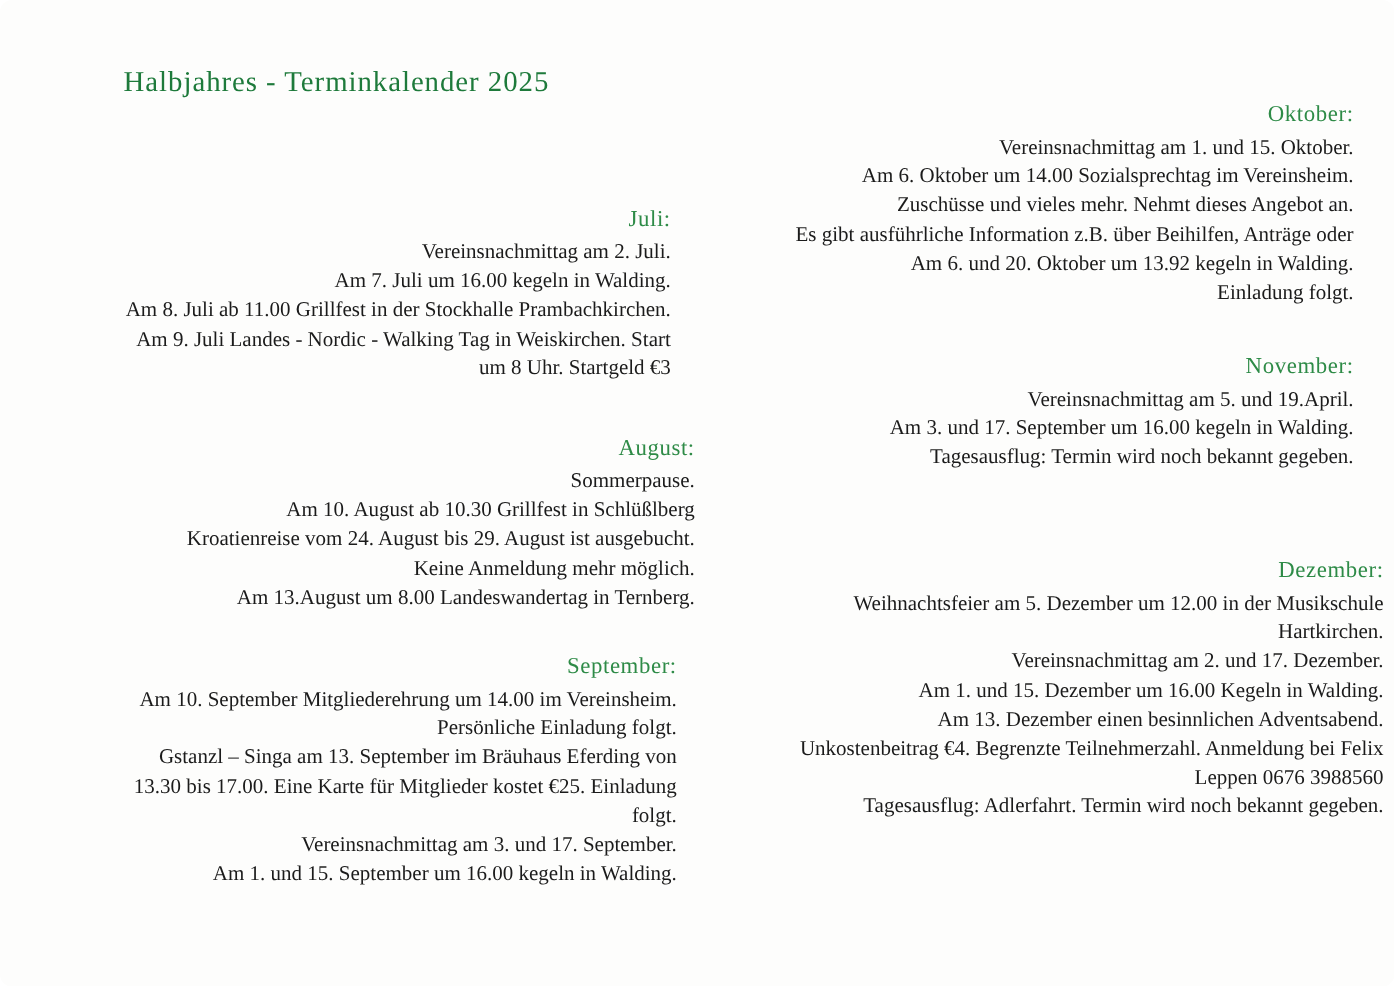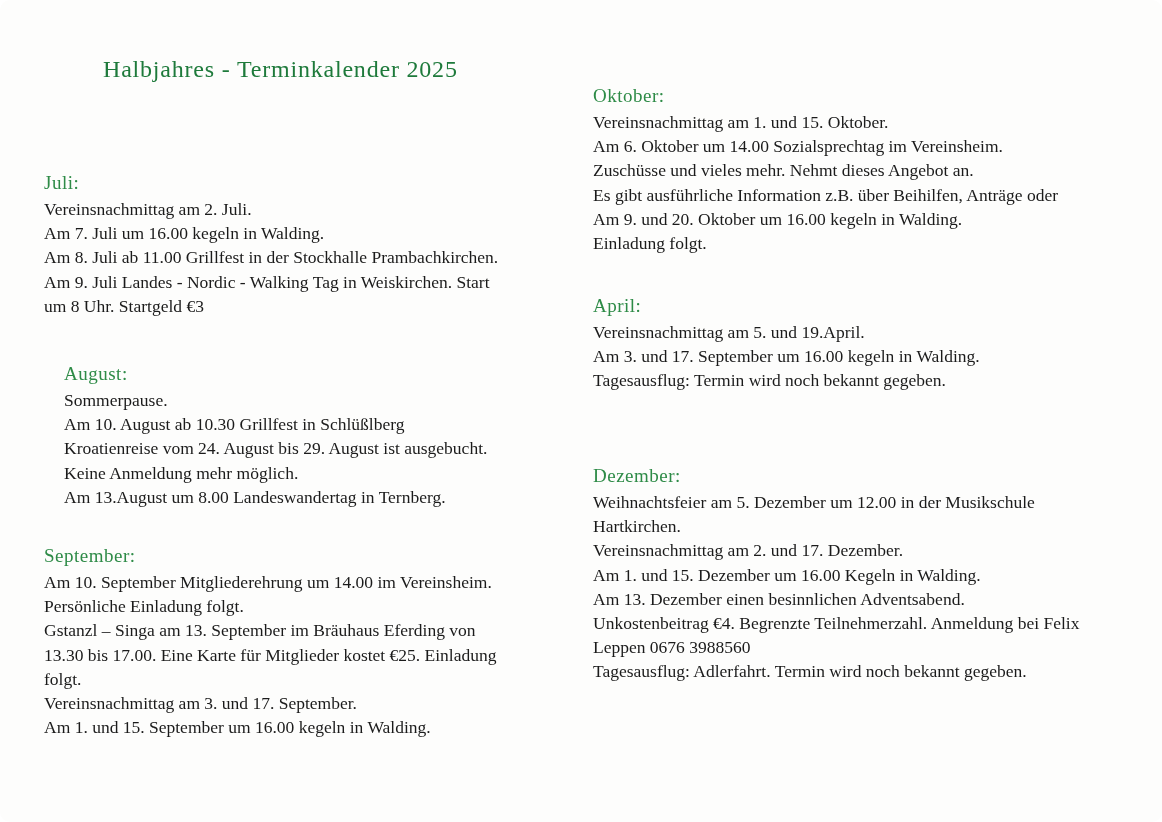--- a/index.html
+++ b/index.html
@@ -23,20 +23,21 @@
     margin: 0;
     font-size: 24px;
     font-weight: normal;
     letter-spacing: 0.8px;
     color: var(--title-color, #1e7a3b);
     white-space: nowrap;
   }
   .month {
     position: absolute;
     margin: 0;
+    text-align: right;
   }
   .month-heading {
     margin: 0 0 3px 0;
     font-size: 19px;
     font-weight: normal;
     line-height: 23px;
     letter-spacing: 0.5px;
     color: var(--heading-color, #2e8b47);
   }
   .line {
@@ -87,26 +88,26 @@
     <div class="line">Vereinsnachmittag am 3. und 17. September.</div>
     <div class="line">Am 1. und 15. September um 16.00 kegeln in Walding.</div>
   </section>
 
   <section class="month sec-oktober">
     <h2 class="month-heading">Oktober:</h2>
     <div class="line">Vereinsnachmittag am 1. und 15. Oktober.</div>
     <div class="line">Am 6. Oktober um 14.00 Sozialsprechtag im Vereinsheim.</div>
     <div class="line">Zuschüsse und vieles mehr. Nehmt dieses Angebot an.</div>
     <div class="line">Es gibt ausführliche Information z.B. über Beihilfen, Anträge oder</div>
-    <div class="line">Am 9. und 20. Oktober um 16.00 kegeln in Walding.</div>
+    <div class="line">Am 6. und 20. Oktober um 13.92 kegeln in Walding.</div>
     <div class="line">Einladung folgt.</div>
   </section>
 
   <section class="month sec-november">
-    <h2 class="month-heading">April:</h2>
+    <h2 class="month-heading">November:</h2>
     <div class="line">Vereinsnachmittag am 5. und 19.April.</div>
     <div class="line">Am 3. und 17. September um 16.00 kegeln in Walding.</div>
     <div class="line">Tagesausflug: Termin wird noch bekannt gegeben.</div>
   </section>
 
   <section class="month sec-dezember">
     <h2 class="month-heading">Dezember:</h2>
     <div class="line">Weihnachtsfeier am 5. Dezember um 12.00 in der Musikschule</div>
     <div class="line">Hartkirchen.</div>
     <div class="line">Vereinsnachmittag am 2. und 17. Dezember.</div>

